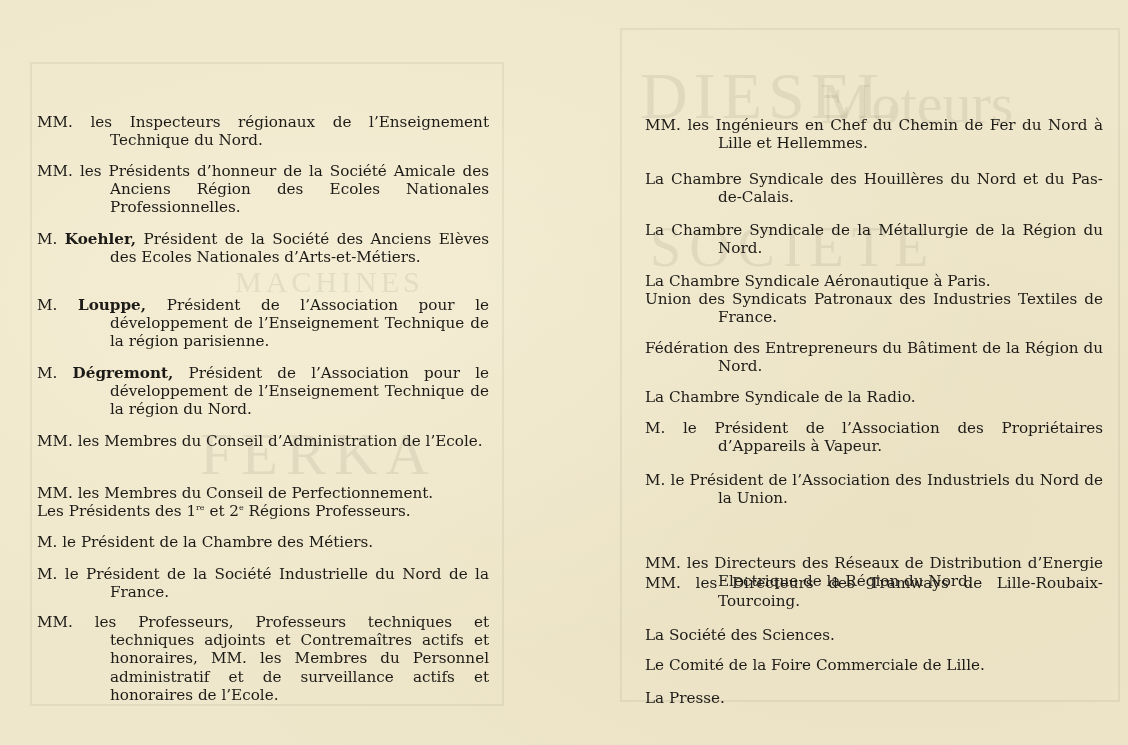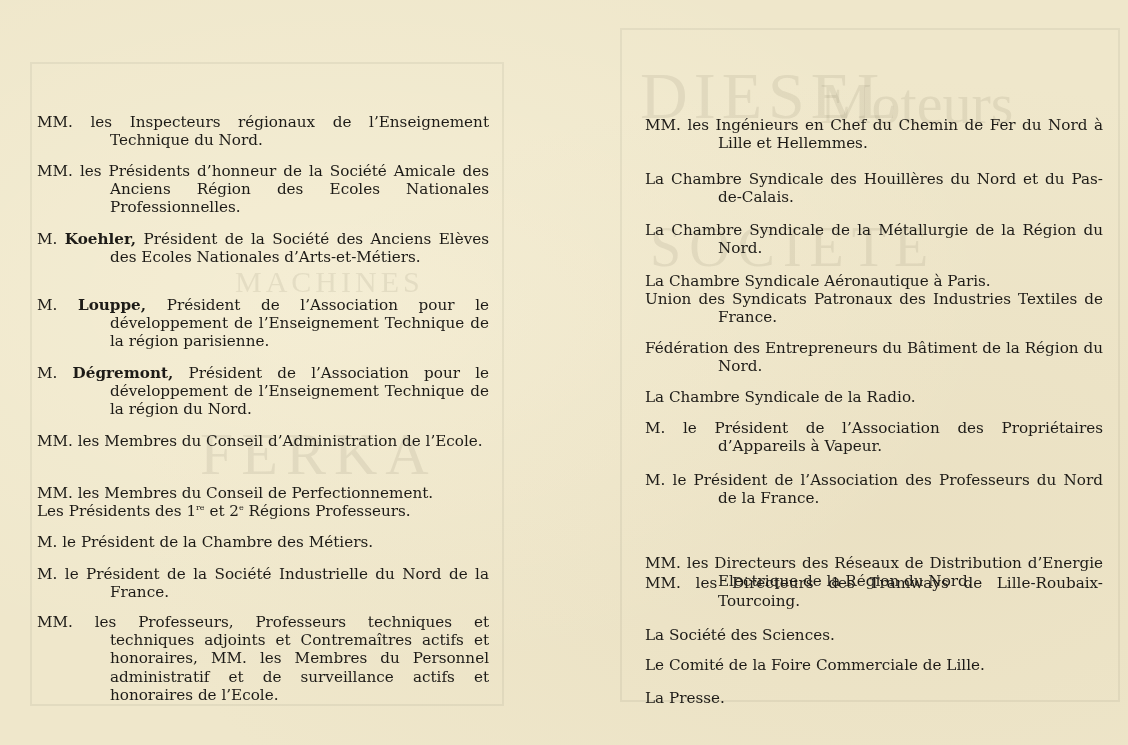--- a/index.html
+++ b/index.html
@@ -87,21 +87,21 @@
 
   <div class="col col-right">
     <div class="entry" style="top:116px;">MM. les Ingénieurs en Chef du Chemin de Fer du Nord à Lille et Hellemmes.</div>
     <div class="entry" style="top:170px;">La Chambre Syndicale des Houillères du Nord et du Pas-de-Calais.</div>
     <div class="entry" style="top:221px;">La Chambre Syndicale de la Métallurgie de la Région du Nord.</div>
     <div class="entry" style="top:272px;">La Chambre Syndicale Aéronautique à Paris.</div>
     <div class="entry" style="top:290px;">Union des Syndicats Patronaux des Industries Textiles de France.</div>
     <div class="entry" style="top:339px;">Fédération des Entrepreneurs du Bâtiment de la Région du Nord.</div>
     <div class="entry" style="top:388px;">La Chambre Syndicale de la Radio.</div>
     <div class="entry" style="top:419px;">M. le Président de l’Association des Propriétaires d’Appareils à Vapeur.</div>
-    <div class="entry" style="top:471px;">M. le Président de l’Association des Professeurs du Nord de la France.</div>
+    <div class="entry" style="top:471px;">M. le Président de l’Association des Industriels du Nord de la Union.</div>
     <div class="entry" style="top:522px;margin-top:32px;">MM. les Directeurs des Réseaux de Distribution d’Energie Electrique de la Région du Nord.</div>
     <div class="entry" style="top:574px;">MM. les Directeurs des Tramways de Lille-Roubaix-Tourcoing.</div>
     <div class="entry" style="top:626px;">La Société des Sciences.</div>
     <div class="entry" style="top:656px;">Le Comité de la Foire Commerciale de Lille.</div>
     <div class="entry" style="top:689px;">La Presse.</div>
   </div>
 
 </div>
 
 </body></html>

